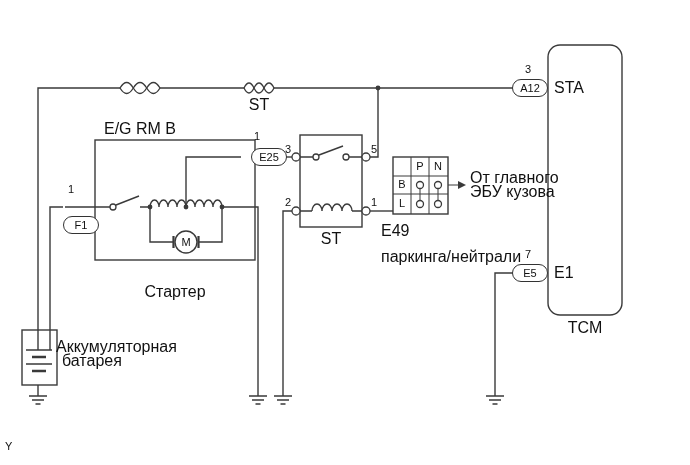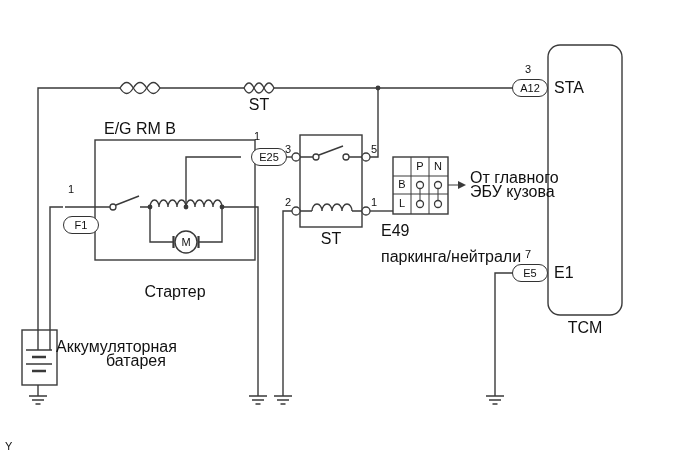--- a/index.html
+++ b/index.html
@@ -105,21 +105,21 @@
       <circle cx="150" cy="207" r="2.4"></circle>
       <circle cx="186" cy="207" r="2.4"></circle>
       <circle cx="222" cy="207" r="2.4"></circle>
     </g>
   </svg>
 
   <div class="lbl ctr" style="left:104px;top:98px;width:72px;margin-top:24px;">E/G RM B</div>
   <div class="lbl ctr" style="left:244px;top:98px;width:30px;">ST</div>
 
   <div class="lbl" style="left:56px;top:340px;">Аккумуляторная</div>
-  <div class="lbl" style="left:62px;top:354px;margin-left:44px;">батарея</div>
+  <div class="lbl" style="left:62px;top:354px;">батарея</div>
 
   <div class="pin" style="left:64px;top:183px;width:14px;">1</div>
   <div class="oval" style="left:63px;top:216px;">F1</div>
   <div class="pin" style="left:250px;top:130px;width:14px;">1</div>
   <div class="oval" style="left:251px;top:148px;">E25</div>
   <div class="pin" style="left:179px;top:236px;width:14px;">M</div>
   <div class="lbl ctr" style="left:133px;top:256px;width:84px;margin-top:29px;">Стартер</div>
 
   <div class="pin" style="left:282px;top:143px;width:12px;">3</div>
   <div class="pin" style="left:368px;top:143px;width:12px;">5</div>

